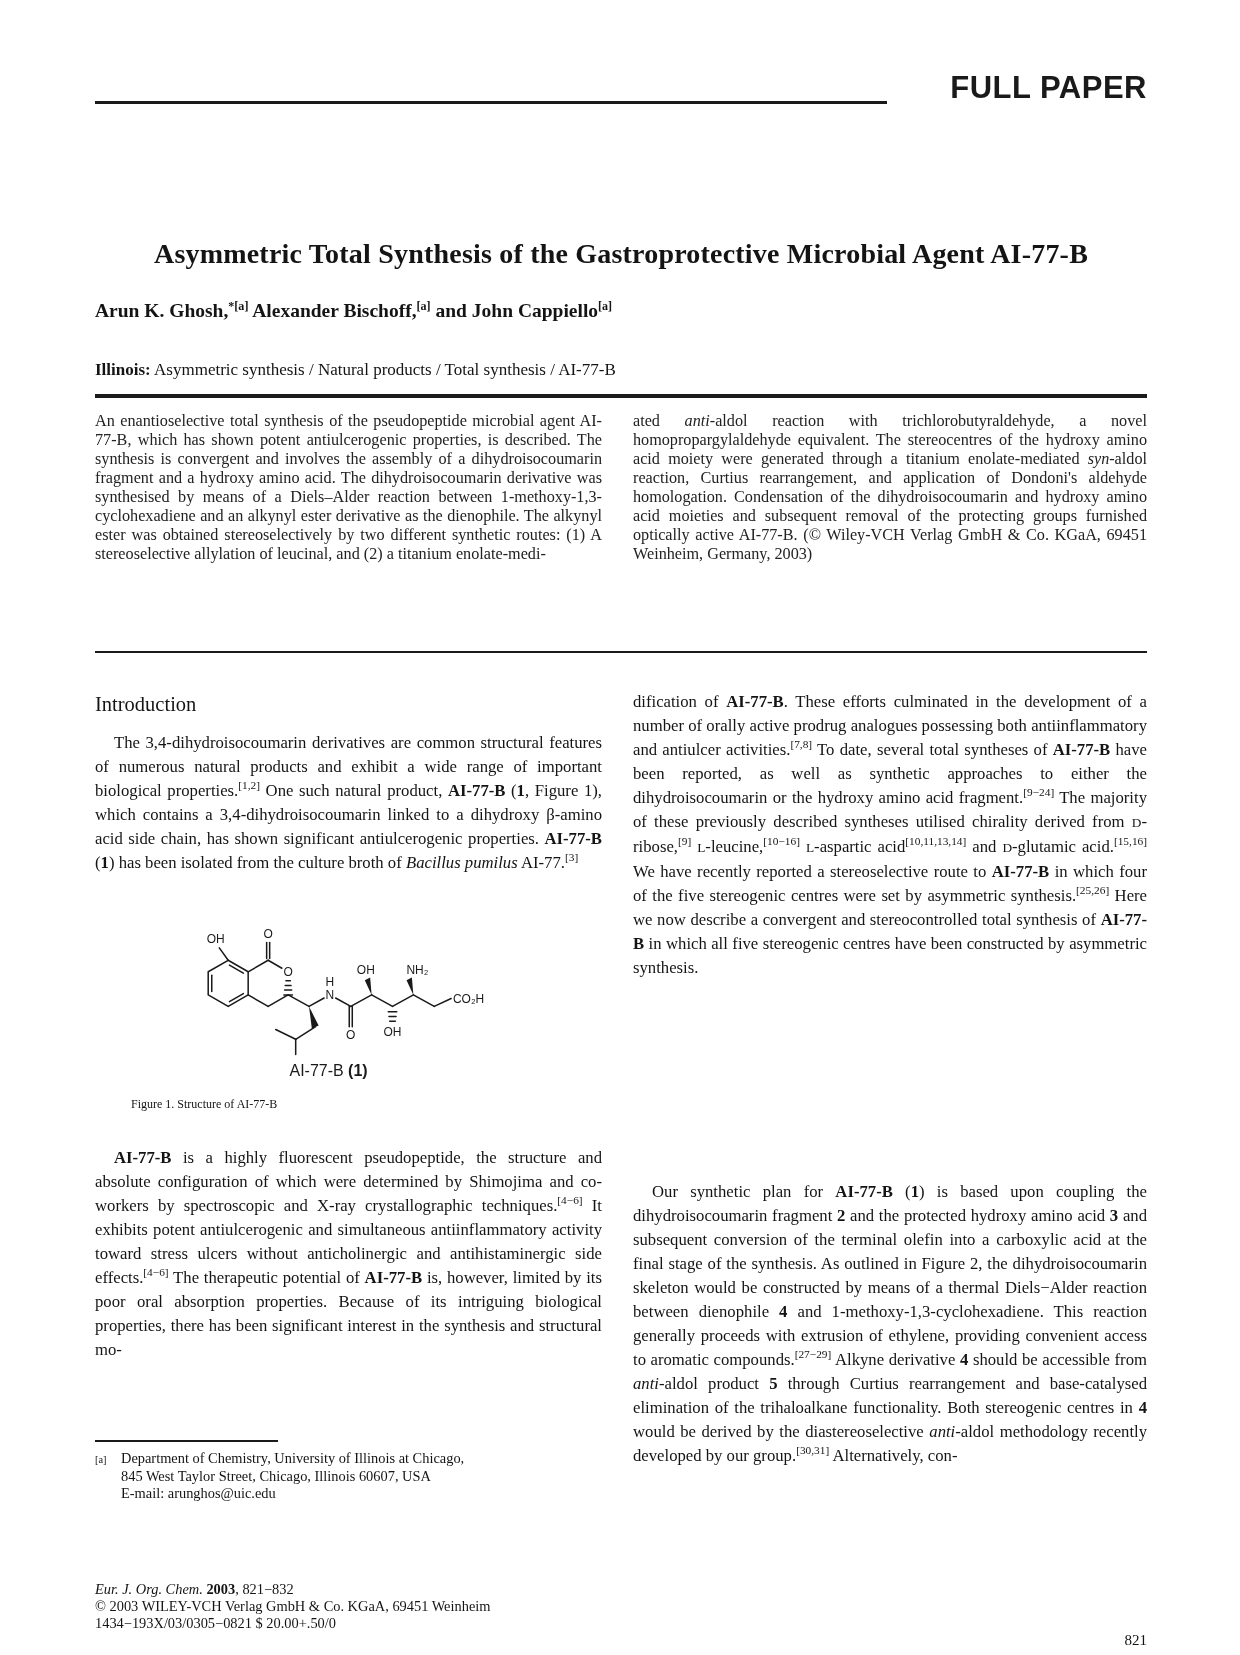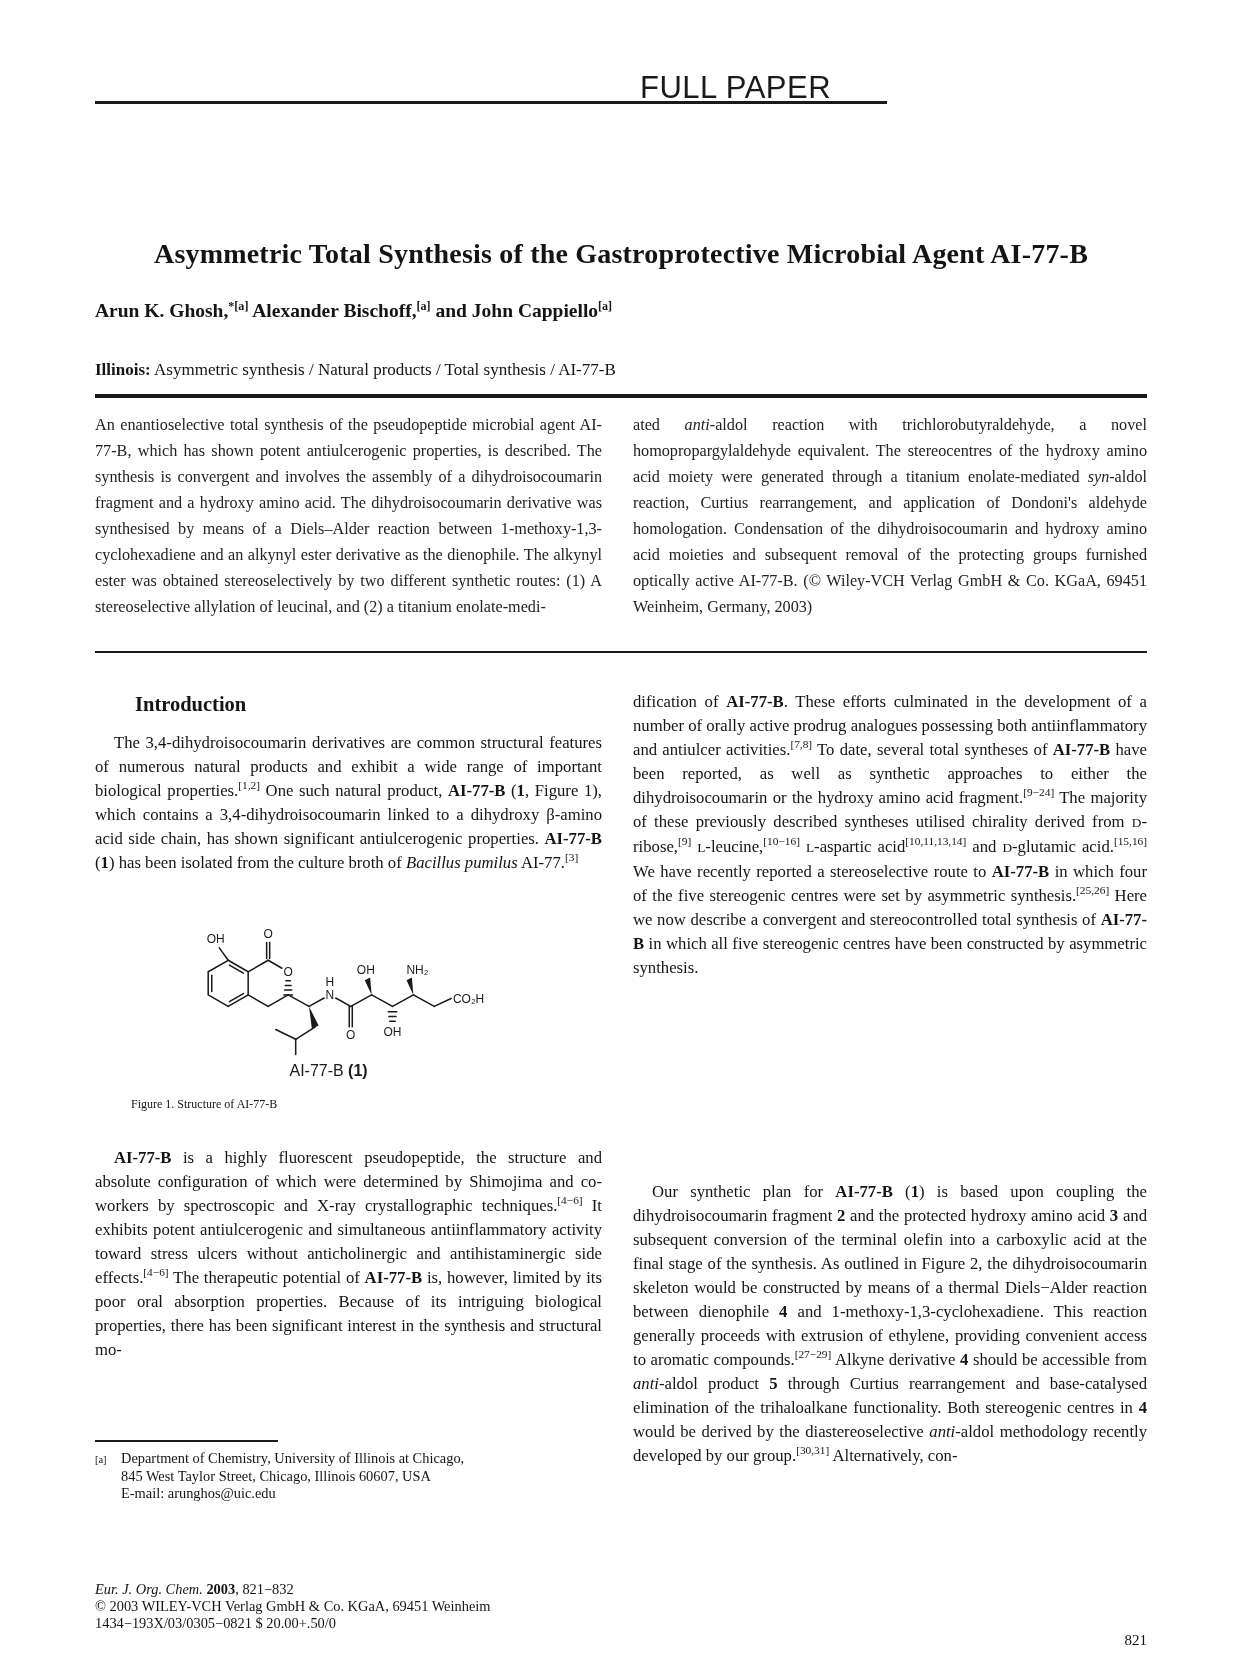--- a/index.html
+++ b/index.html
@@ -4,51 +4,51 @@
 <style>
   html,body{margin:0;padding:0;background:#e8e8e8;}
   .page{
     position:relative;width:1240px;height:1655px;background:#ffffff;
     margin:0 auto;overflow:hidden;color:#141414;
     font-family:"Liberation Serif","DejaVu Serif",serif;
   }
   .abs{position:absolute;}
   
   .journal-type{
-    left:640px;top:70px;width:507px;text-align:left;
+    left:640px;top:70px;width:507px;text-align:right;
     font-family:"Liberation Sans","DejaVu Sans",sans-serif;
-    font-weight:400;font-size:31px;letter-spacing:0.5px;color:#1a1a1a;
+    font-weight:700;font-size:31px;letter-spacing:0.5px;color:#1a1a1a;
   }
   .header-rule{left:95px;top:101px;width:792px;height:3px;background:#1a1a1a;}
   
   .paper-title{
     left:95px;top:238px;width:1052px;text-align:center;
     font-size:28px;font-weight:700;letter-spacing:0.2px;
   }
   .authors{
     left:95px;top:300px;width:1052px;text-align:left;
     font-size:19.5px;font-weight:700;
   }
   .authors sup{font-size:0.62em;}
   
   .keywords{left:95px;top:360px;width:1052px;font-size:17px;}
   .keywords .kw-label{font-weight:700;}
   .rule-thick{left:95px;top:394px;width:1052px;height:4px;background:#1a1a1a;}
   .rule-thin{left:95px;top:651px;width:1052px;height:2px;background:#1a1a1a;}
   
   .abstract-col{
-    top:412px;width:507px;font-size:16.2px;line-height:26px;
+    top:412px;width:507px;font-size:16.2px;line-height:19px;
     text-align:justify;color:#222;
   }
   .abstract-left{left:95px;}
   .abstract-right{left:633px;width:514px;}
   
   .body-text{font-size:16.7px;line-height:24px;text-align:justify;}
   .indent{text-indent:19px;}
-  .sec-heading{font-size:20.5px;font-weight:700;margin-left:40px;}
+  .sec-heading{font-size:20.5px;font-weight:400;}
   sup{font-size:0.68em;line-height:0;vertical-align:super;}
   .sc{font-size:0.8em;}
   
   .structure-svg{left:182px;top:914px;}
   .fig-caption{left:95px;top:1097px;width:507px;font-size:12px;margin-left:36px;}
   
   .footnote{left:95px;top:1440px;width:507px;font-size:14.4px;line-height:17.6px;}
   .footnote-rule{width:183px;height:2px;background:#1a1a1a;margin-bottom:8px;}
   .fn-row{display:flex;}
   .fn-marker{font-size:0.72em;padding-top:1px;width:26px;flex:0 0 26px;}

